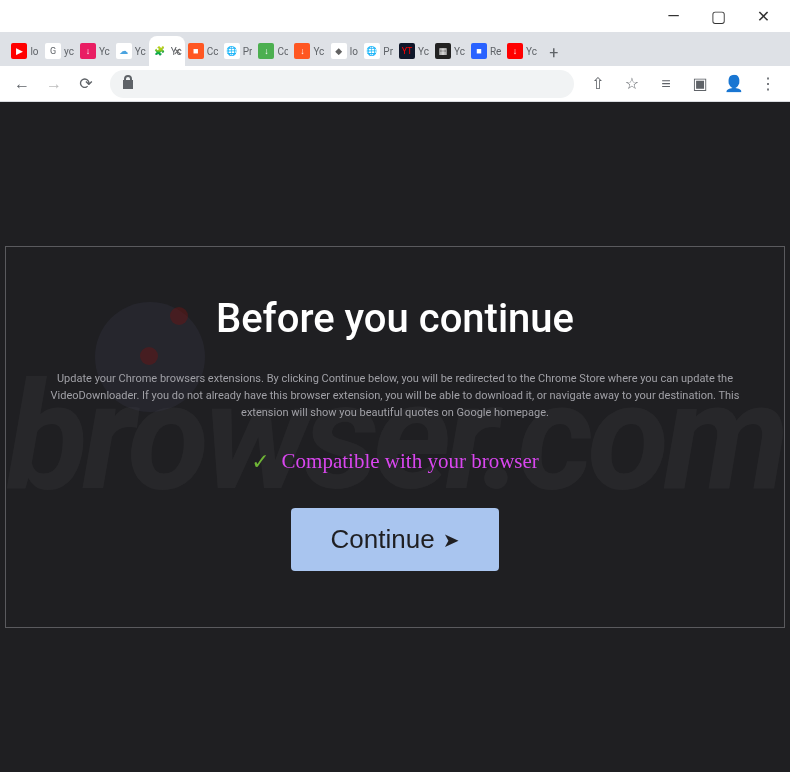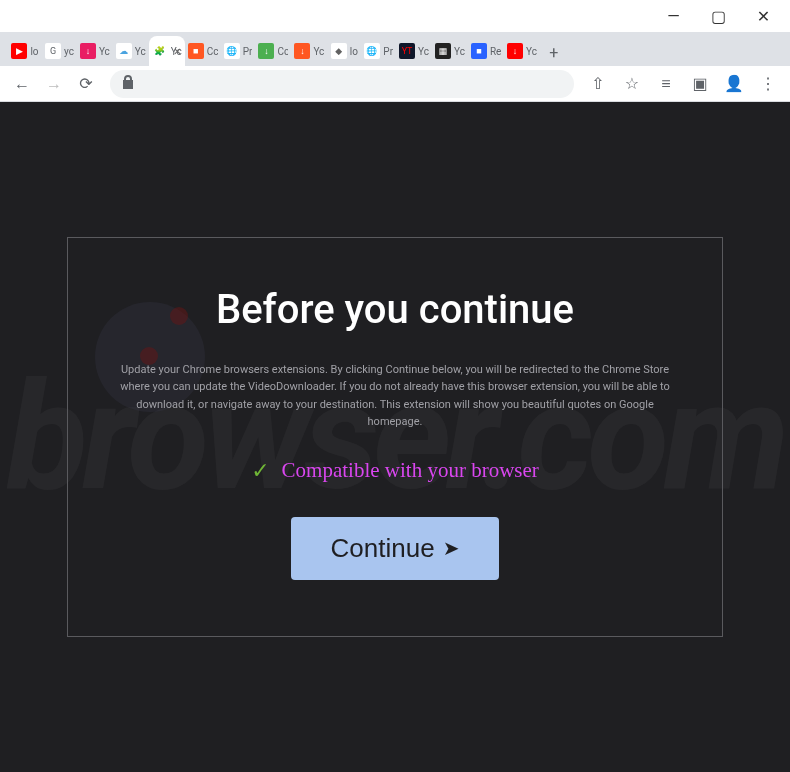--- a/index.html
+++ b/index.html
@@ -19,21 +19,21 @@
 .nav-btn.disabled { color: #bdbdbd; }
 .omnibox { flex: 1; height: 28px; background: #f1f3f4; border-radius: 14px; display: flex; align-items: center; padding: 0 12px; gap: 8px; margin: 0 6px; }
 .lock-icon { color: #5f6368; }
 .toolbar-right { display: flex; align-items: center; gap: 6px; }
 .tool-icon { width: 28px; height: 28px; display: flex; align-items: center; justify-content: center; color: #5f6368; }
 .content { flex: 1; background: #1f1f22; position: relative; display: flex; align-items: center; justify-content: center; overflow: hidden; }
 .watermark { position: absolute; inset: 0; display: flex; align-items: center; justify-content: center; pointer-events: none; }
 .watermark-text { font-size: 150px; font-weight: 700; font-style: italic; color: rgba(255,255,255,0.04); letter-spacing: -6px; white-space: nowrap; }
 .watermark-circle { position: absolute; width: 110px; height: 110px; border-radius: 50%; background: rgba(60,60,80,0.25); top: 200px; left: 95px; }
 .watermark-dot { position: absolute; width: 18px; height: 18px; border-radius: 50%; background: rgba(110,20,20,0.45); }
-.modal { width: 656px; border: 1px solid #5a5a5e; padding: 48px 40px 56px; text-align: center; position: relative; z-index: 2; }
+.modal { width: 780px; border: 1px solid #5a5a5e; padding: 48px 40px 56px; text-align: center; position: relative; z-index: 2; }
 .modal-title { color: #fff; font-size: 40px; font-weight: 500; margin-bottom: 28px; }
 .modal-body { color: #a0a0a6; font-size: 11px; line-height: 1.55; margin-bottom: 28px; }
 .compat { display: flex; align-items: center; justify-content: center; gap: 12px; margin-bottom: 34px; }
 .check { color: #6fb536; font-size: 22px; }
 .compat-text { color: #d946ef; font-size: 21px; font-family: Liberation Serif, serif; }
 .continue-btn { background: #a9c5ef; color: #1f1f22; font-size: 26px; padding: 16px 40px; border: none; border-radius: 4px; display: inline-flex; align-items: center; gap: 8px; cursor: pointer; }
 .arrow { font-size: 20px; }
 .fav-red { background:#f00; color:#fff; }
 .fav-g { background:#fff; }
 .fav-dl { background:#4caf50; color:#fff; }

